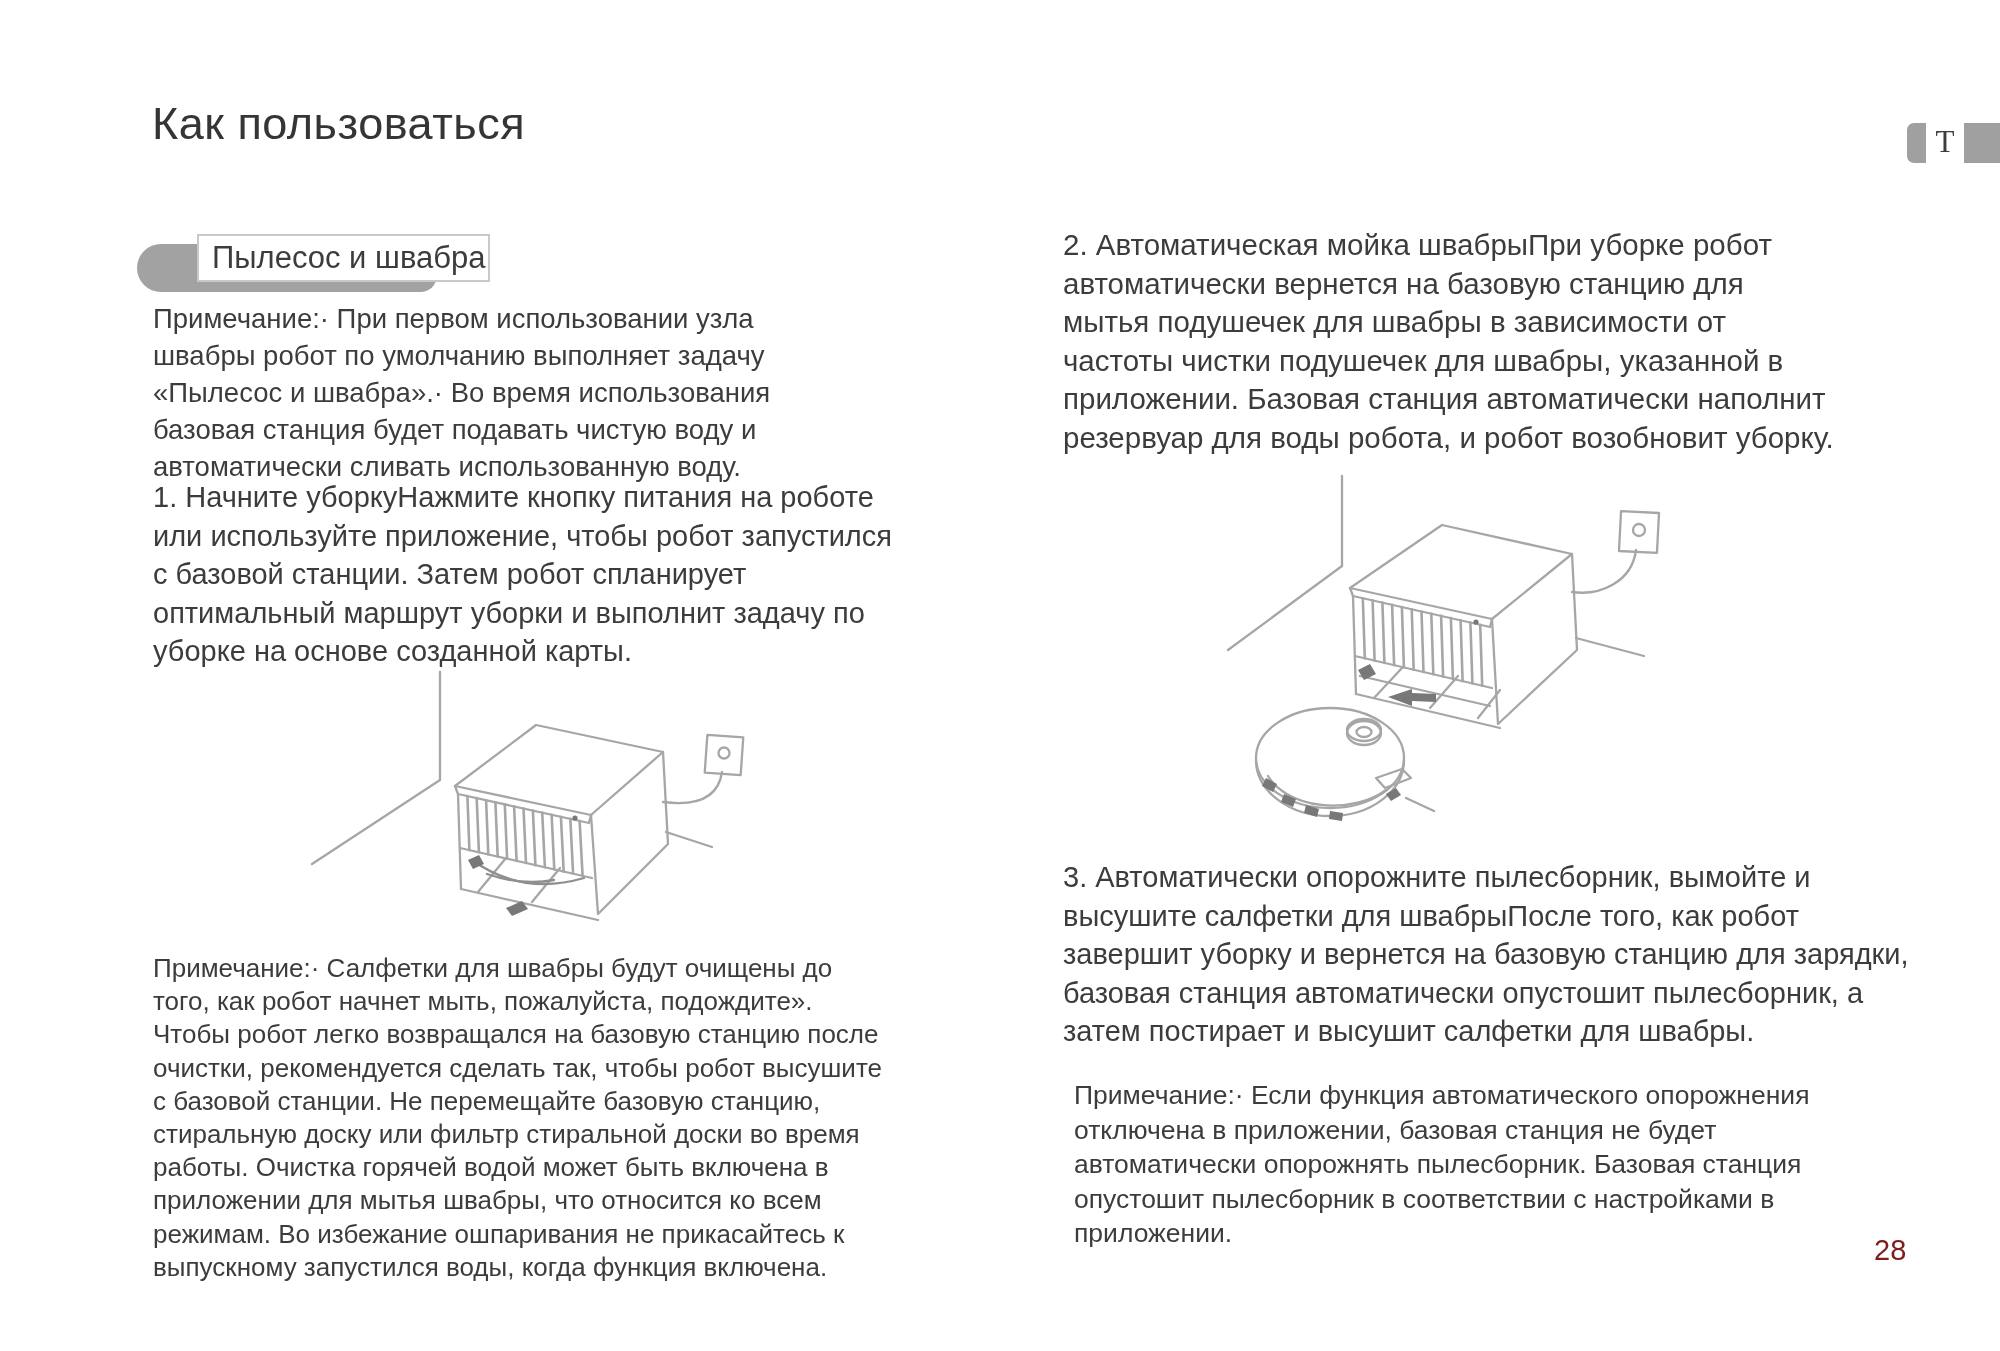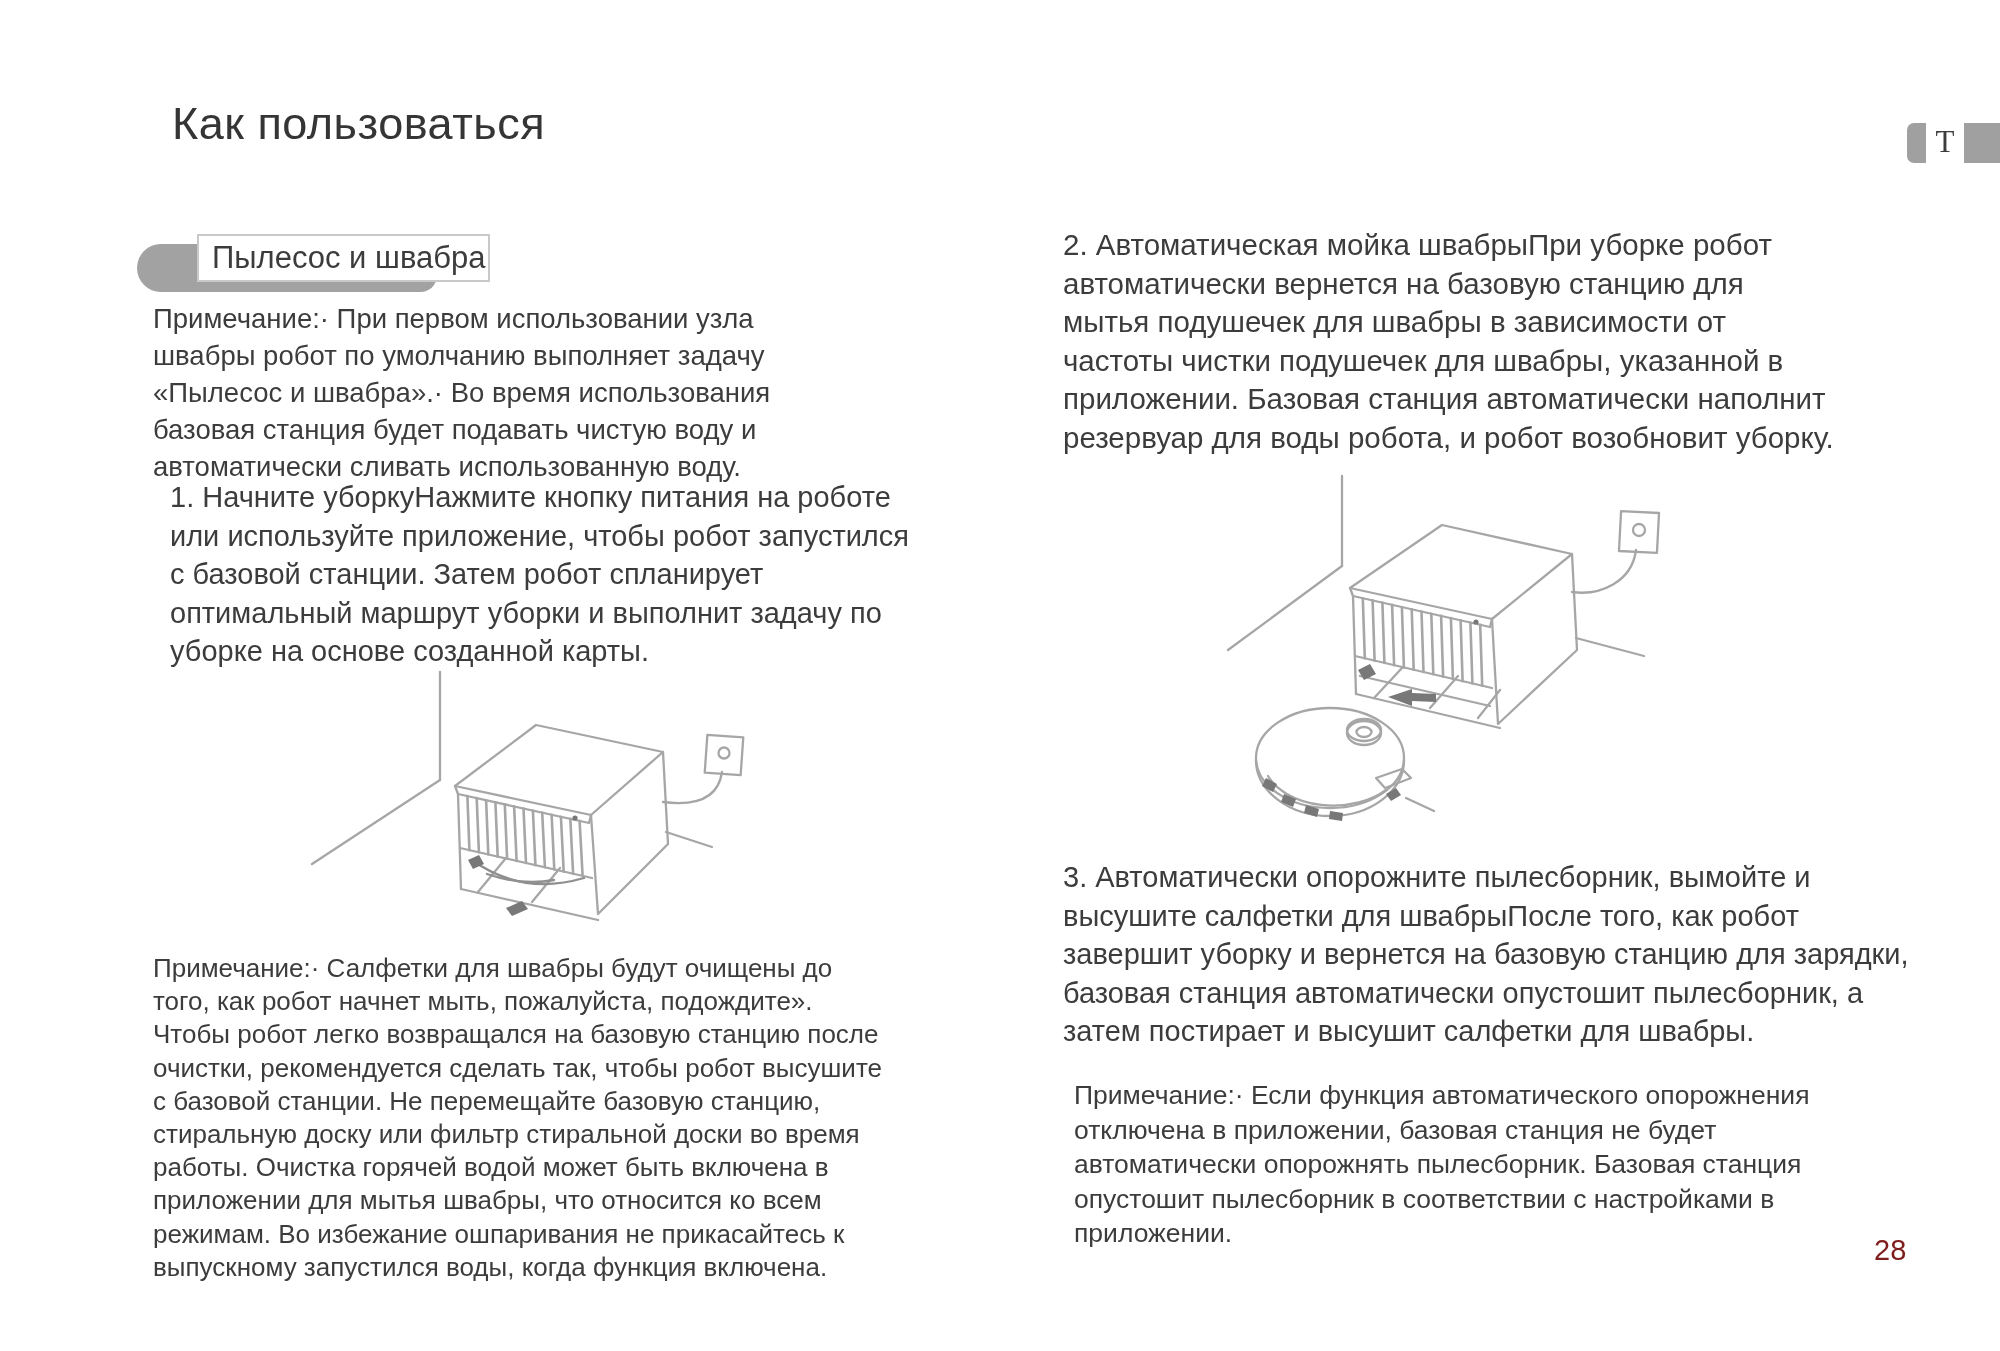--- a/index.html
+++ b/index.html
@@ -2,37 +2,37 @@
 <html><head>
 <meta charset="utf-8">
 <style>
   html,body{margin:0;padding:0;background:#ffffff;}
   .page{
     position:relative;width:2000px;height:1351px;background:#ffffff;overflow:hidden;
     font-family:"Liberation Sans", sans-serif;color:#3c3c3c;
   }
   .abs{position:absolute;}
   .page-title{
-    left:152px;top:98px;font-size:45px;letter-spacing:0.5px;color:#353535;margin-left:20px;
+    left:152px;top:98px;font-size:45px;letter-spacing:0.5px;color:#353535;
   }
   
   .section-header{left:153px;top:234px;padding-left:44px;}
   .section-header .shadow{
     position:absolute;left:-16px;top:10px;width:300px;height:48px;
     background:#a2a2a2;border-radius:26px 10px 18px 26px;
   }
   .section-header .box{
     position:relative;width:276px;height:44px;background:#ffffff;
     border:2px solid #c9c9c9;display:flex;align-items:center;
     padding-left:13px;font-size:31px;color:#3c3c3c;
   }
   
   .par div{white-space:nowrap;}
   .note-top{left:153px;top:300px;font-size:27.5px;line-height:37px;}
-  .step1{left:153px;top:478px;font-size:29px;line-height:38.5px;margin-left:17px;}
+  .step1{left:153px;top:478px;font-size:29px;line-height:38.5px;}
   .note-bottom{left:153px;top:952px;font-size:26px;line-height:33.2px;}
   .step2{left:1063px;top:226px;font-size:29.5px;line-height:38.5px;}
   .step3{left:1063px;top:858px;font-size:29px;line-height:38.5px;}
   .note-right{left:1058px;top:1078px;font-size:26.5px;line-height:34.5px;margin-left:16px;}
   .page-number{left:1874px;top:1234px;font-size:29px;color:#7f1d1d;}
   
   .edge-tab{
     right:0;top:123px;width:93px;height:40px;background:#a0a0a0;
     border-radius:7px 0 0 7px;
   }

